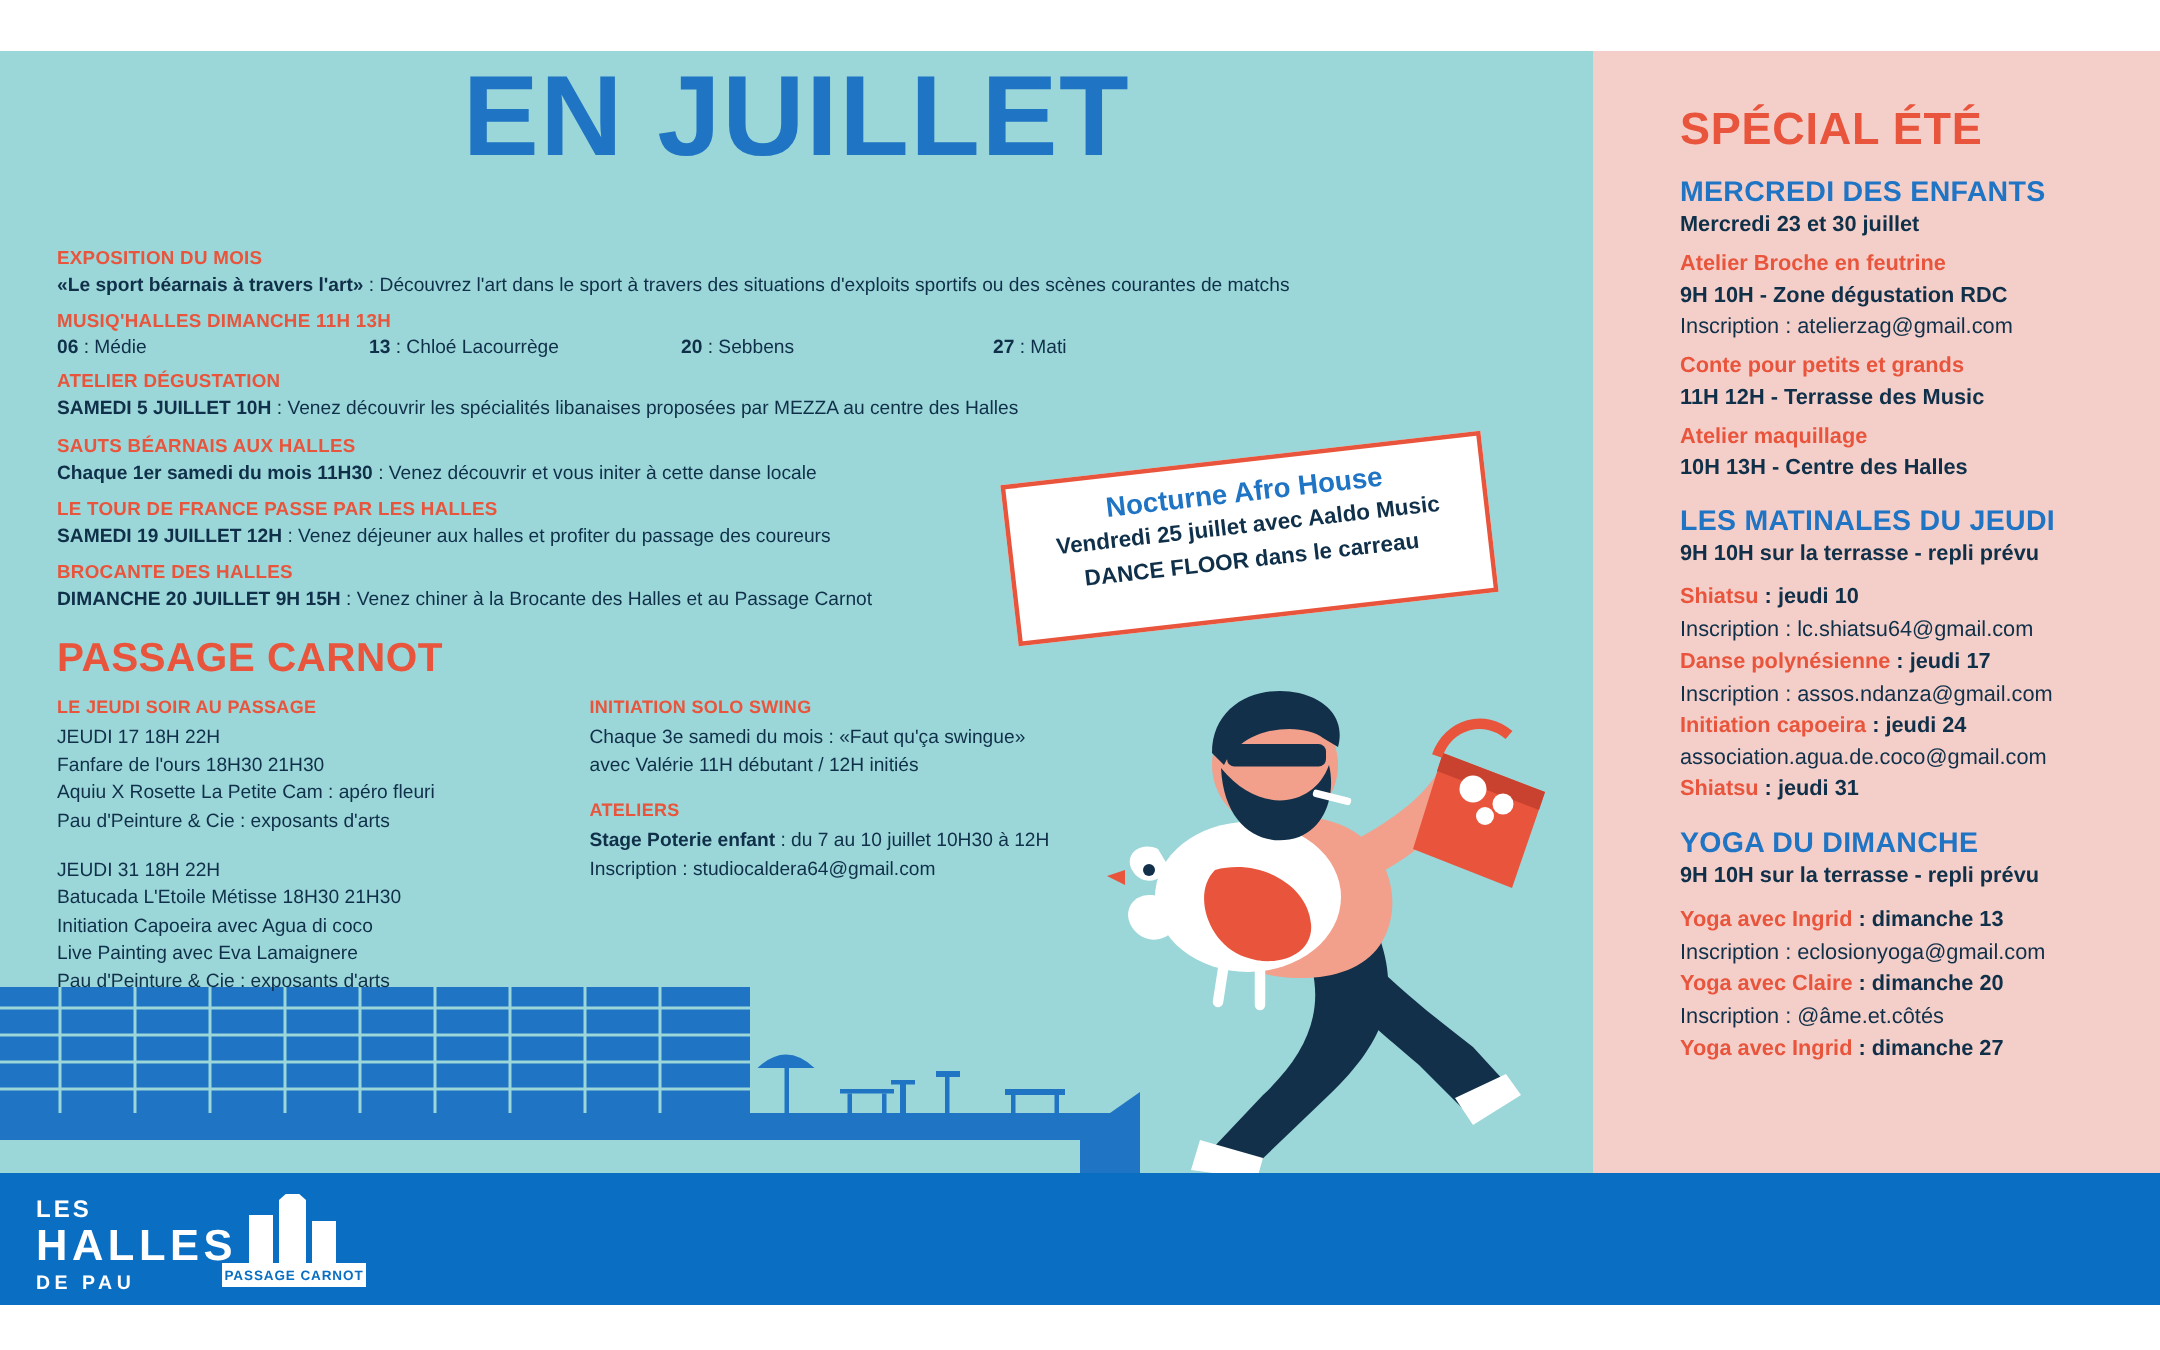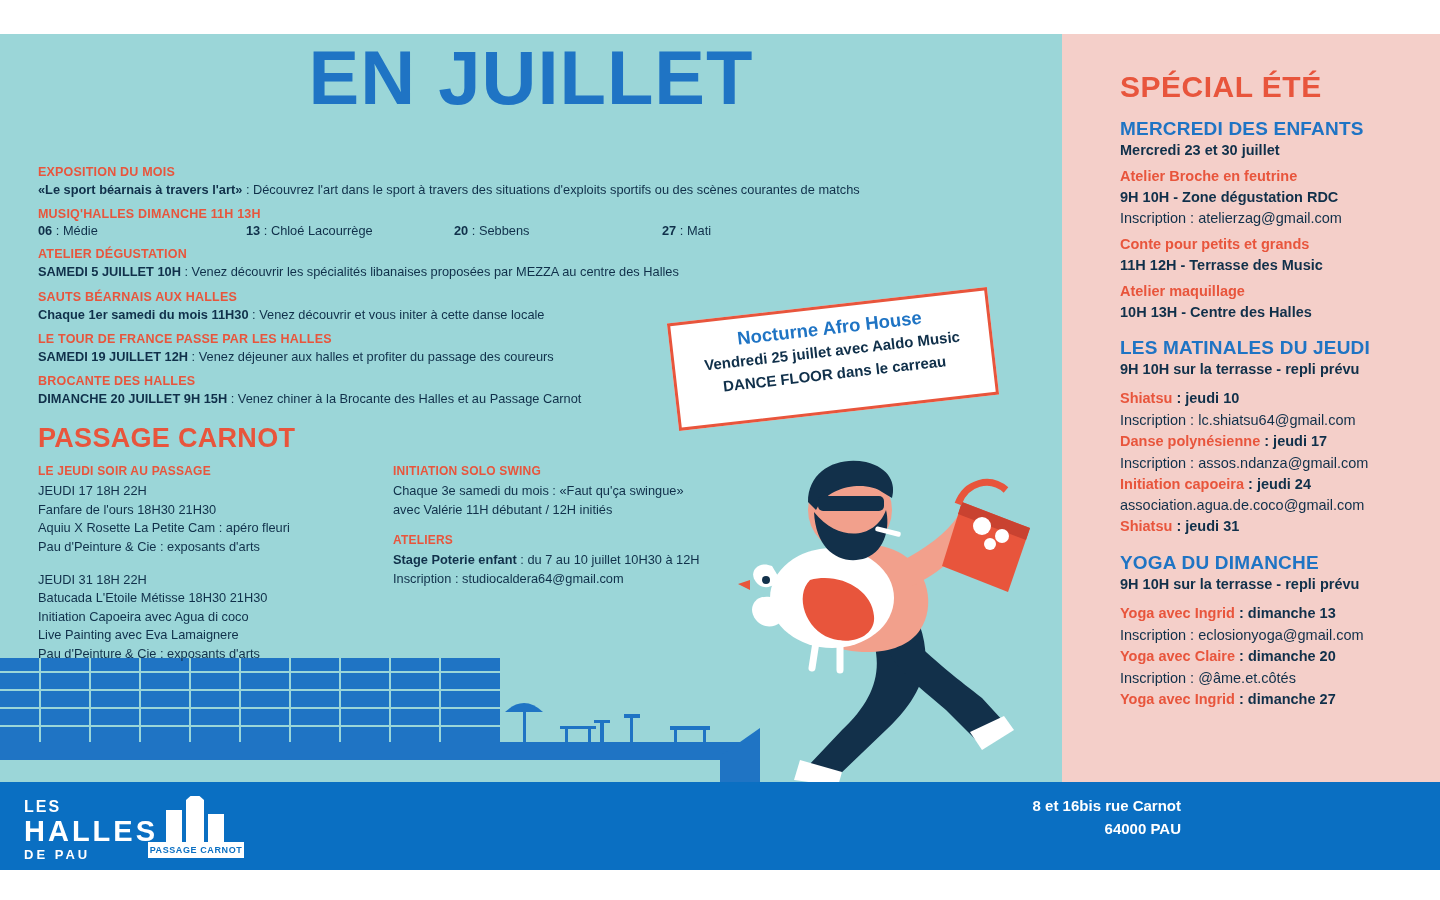--- a/index.html
+++ b/index.html
@@ -464,19 +464,15 @@
   <div class="logo-passage">
     <svg width="96" height="46" viewBox="0 0 96 46">
       <rect x="18" y="14" width="16" height="32" fill="#ffffff"></rect>
       <rect x="38" y="4" width="18" height="42" fill="#ffffff"></rect>
       <rect x="60" y="18" width="16" height="28" fill="#ffffff"></rect>
       <path d="M38 4 L47 -4 L56 4 Z" fill="#ffffff"></path>
     </svg>
     <div class="pc-text">PASSAGE CARNOT</div>
   </div>
 
-  <div class="address">
-    <div>8 et 16bis rue Carnot</div>
-    <div>64000 PAU</div>
-  </div>
 
   <div class="white-foot"></div>
 </div>
 
 </body></html>

